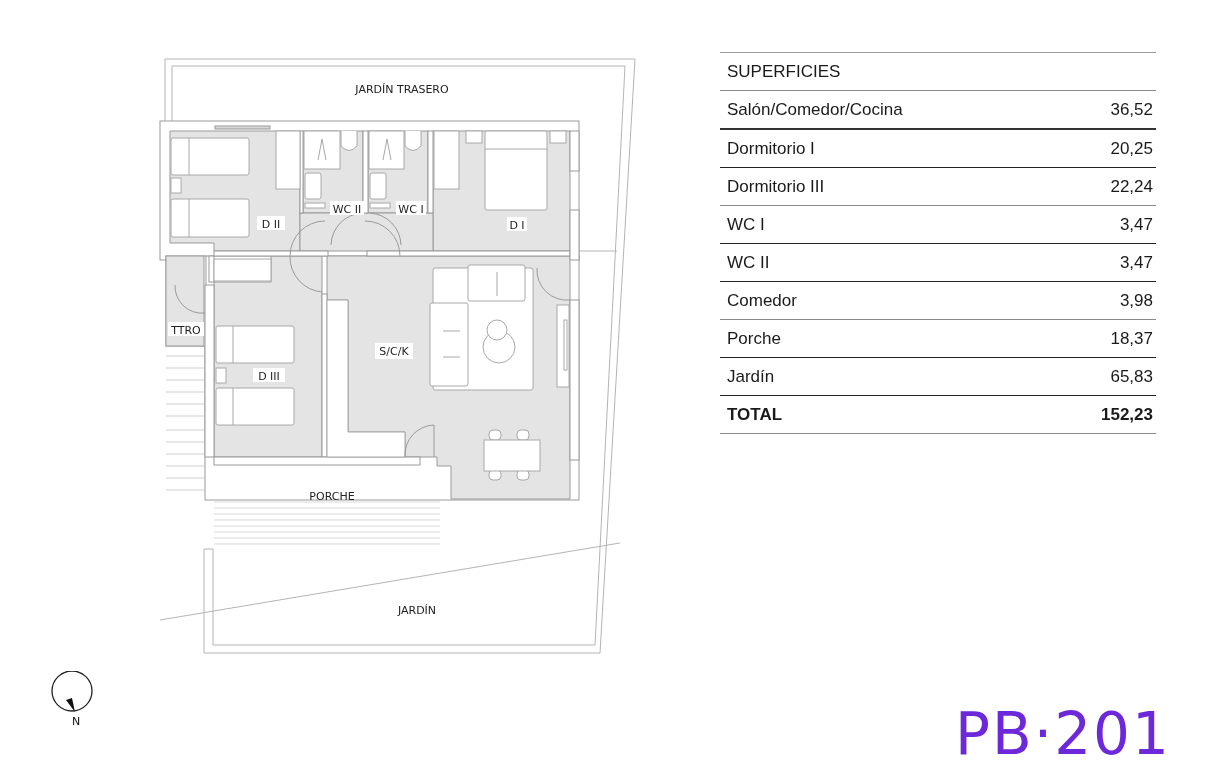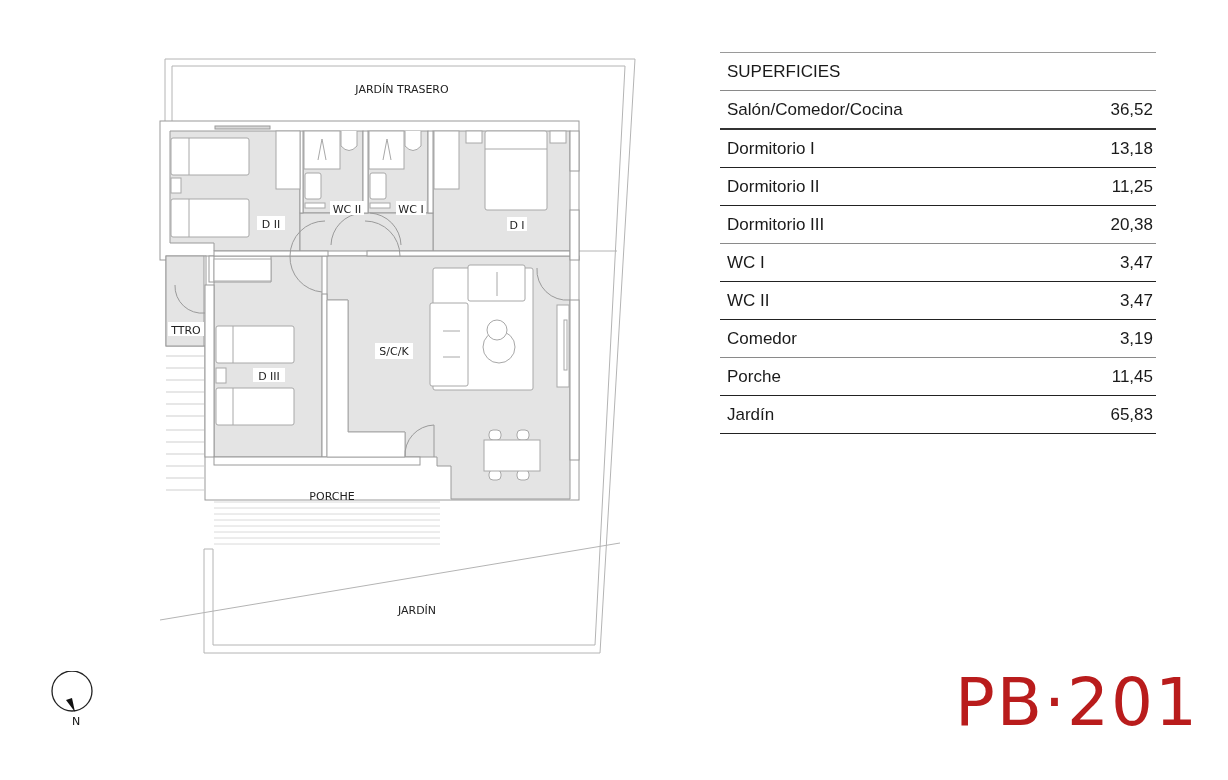--- a/index.html
+++ b/index.html
@@ -9,22 +9,22 @@
   .room-label { font-family: "DejaVu Sans", sans-serif; font-size: 11px; fill: #222; }
   .table-wrap { position: absolute; left: 720px; top: 52px; width: 436px; }
   .row { position: relative; height: 37px; border-bottom: 1.5px solid #222;
          display: flex; align-items: center; justify-content: space-between;
          padding: 0 3px 0 7px; font-family: "Liberation Sans", sans-serif;
          font-size: 17px; color: #1a1a1a; }
   .row.light { border-bottom-color: #8a8a8a; gap: 40px; }
   .row.header { border-top: 1.5px solid #9a9a9a; border-bottom-color: #8a8a8a; height: 37px; }
   .row.total { font-weight: bold; }
   .row .val { text-align: center; }
-  .code { position: absolute; left: 955px; top: 664px; font-family: "DejaVu Sans", sans-serif;
-          font-size: 66px; letter-spacing: 2px; color: #b91c1c; }
+  .code { position: absolute; left: 955px; top: 700px; font-family: "DejaVu Sans", sans-serif;
+          font-size: 58px; letter-spacing: 2px; color: #6d28d9; }
   .compass { position: absolute; left: 50px; top: 671px; width: 46px; height: 56px; }
 </style>
 </head>
 <body>
 
 <svg id="plan" viewBox="0 0 700 780" xmlns="http://www.w3.org/2000/svg">
   <g fill="none" stroke="#b4b4b4" stroke-width="1">
 
     <polyline points="165,59 635,59 600,653 204,653 204,549 213,549 213,645 595,645 625,66 172,66 172,122 165,122 165,59"></polyline>
 
@@ -205,45 +205,45 @@
 <div class="table-wrap">
   <div class="row header">
     <span>SUPERFICIES</span>
   </div>
   <div class="row" style="border-bottom-width:2.5px;border-bottom-color:#333;gap:16px;">
     <span>Salón/Comedor/Cocina</span>
     <span class="val">36,52</span>
   </div>
   <div class="row">
     <span>Dormitorio I</span>
-    <span class="val">13,18</span>
-  </div>
-  <div class="row">
-    <span>Dormitorio II</span>
-    <span class="val">11,25</span>
+    <span class="val">20,25</span>
   </div>
   <div class="row light">
     <span>Dormitorio III</span>
-    <span class="val">20,38</span>
+    <span class="val">22,24</span>
   </div>
   <div class="row">
     <span>WC I</span>
     <span class="val">3,47</span>
   </div>
   <div class="row">
     <span>WC II</span>
     <span class="val">3,47</span>
   </div>
   <div class="row light">
     <span>Comedor</span>
-    <span class="val">3,19</span>
+    <span class="val">3,98</span>
   </div>
   <div class="row">
     <span>Porche</span>
-    <span class="val">11,45</span>
+    <span class="val">18,37</span>
   </div>
   <div class="row">
     <span>Jardín</span>
     <span class="val">65,83</span>
   </div>
+  <div class="row total light">
+    <span>TOTAL</span>
+    <span class="val">152,23</span>
+  </div>
 </div>
 
 <div class="code">PB·201</div>
 
 </body></html>

